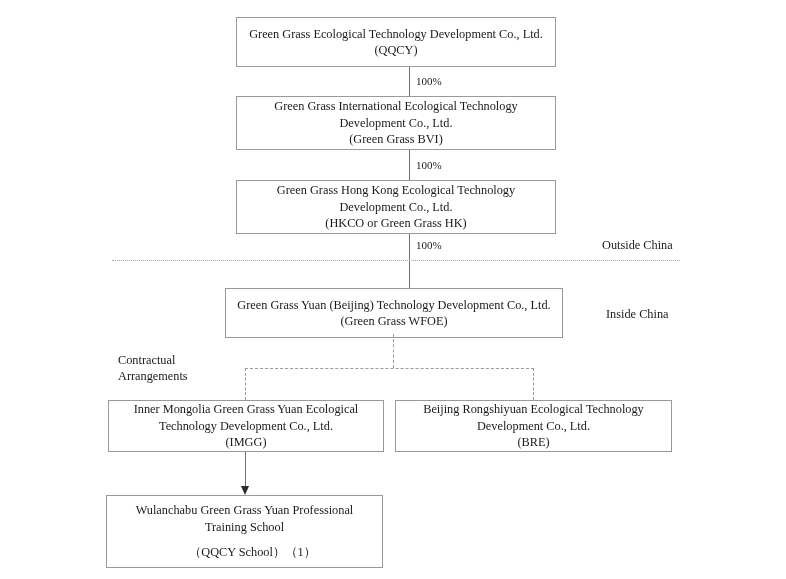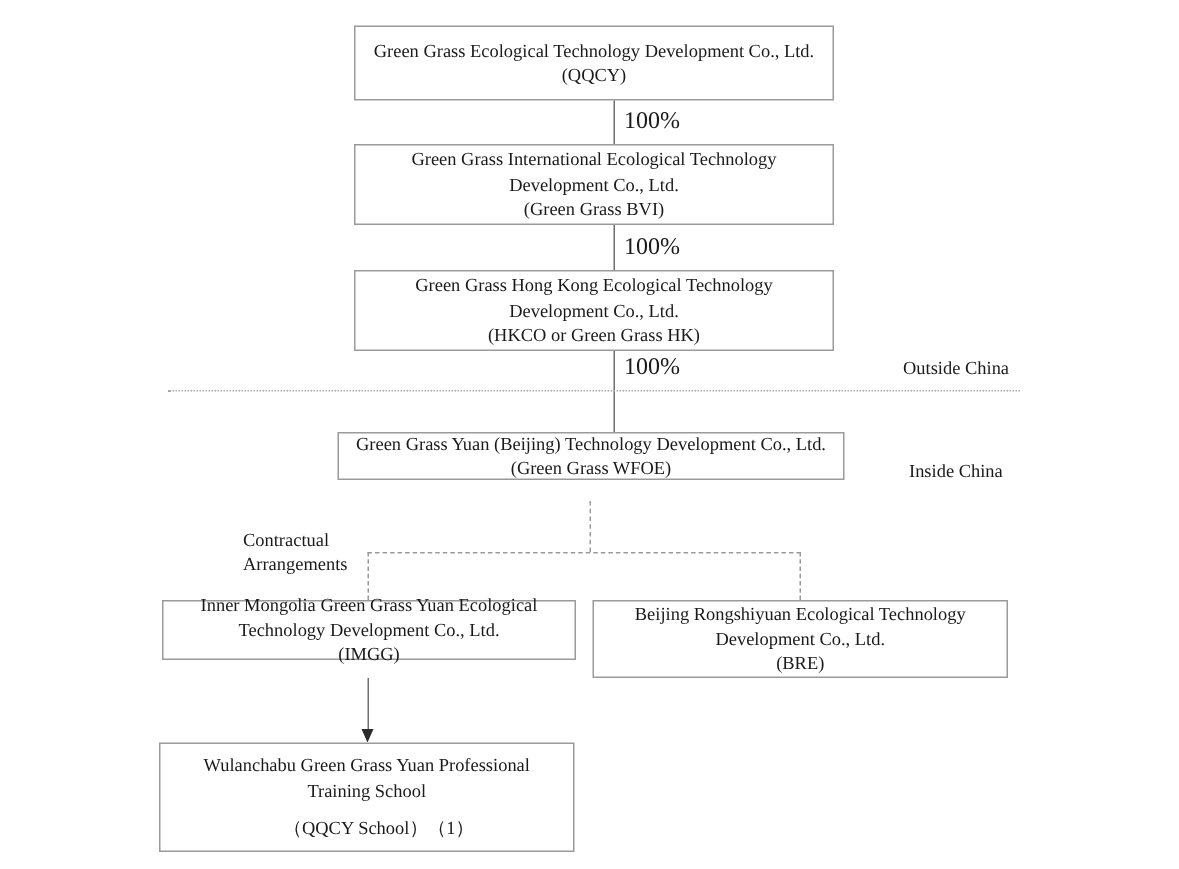--- a/index.html
+++ b/index.html
@@ -52,36 +52,35 @@
     border-top: 1px dashed #9a9a9a;
   }
   .divider {
     position: absolute;
     height: 0;
     border-top: 1px dotted #a8a8a8;
   }
 
   .pct {
     position: absolute;
-    font-size: 16px;
+    font-size: 11px;
     line-height: 14px;
     white-space: nowrap;
   }
   .region-label {
     position: absolute;
     font-size: 12.3px;
     line-height: 14px;
     white-space: nowrap;
   }
   .ca-label {
     position: absolute;
     font-size: 12.3px;
     line-height: 16px;
     white-space: nowrap;
-    margin-left: 44px;
   }
   .arrowhead {
     position: absolute;
     width: 0;
     height: 0;
     border-left: 4.5px solid transparent;
     border-right: 4.5px solid transparent;
     border-top: 9px solid #2b2b2b;
   }
 </style>
@@ -113,34 +112,34 @@
     <span class="ln">(HKCO or Green Grass HK)</span>
   </div>
 
   <div class="vline" style="left:409px; top:234px; height:54px;"></div>
   <div class="pct" style="left:416px; top:238px;">100%</div>
 
   <div class="region-label" style="left:602px; top:238px;">Outside China</div>
   <div class="divider" style="left:112px; top:260px; width:568px;"></div>
   <div class="region-label" style="left:606px; top:270px;margin-top:37px;">Inside China</div>
 
-  <div class="box" style="left:225px; top:288px; width:338px; height:32px;">
+  <div class="box" style="left:225px; top:288px; width:338px; height:50px;">
     <span class="ln">Green Grass Yuan (Beijing) Technology Development Co., Ltd.</span>
     <span class="ln">(Green Grass WFOE)</span>
   </div>
 
   <div class="ca-label" style="left:118px; top:352px;">Contractual</div>
   <div class="ca-label" style="left:118px; top:368px;">Arrangements</div>
 
   <div class="vdash" style="left:393px; top:334px; height:34px;"></div>
   <div class="hdash" style="left:245px; top:368px; width:289px;"></div>
   <div class="vdash" style="left:245px; top:368px; height:32px;"></div>
   <div class="vdash" style="left:533px; top:368px; height:32px;"></div>
 
-  <div class="box" style="left:108px; top:400px; width:276px; height:40px;">
+  <div class="box" style="left:108px; top:400px; width:276px; height:52px;">
     <span class="ln">Inner Mongolia Green Grass Yuan Ecological</span>
     <span class="ln">Technology Development Co., Ltd.</span>
     <span class="ln">(IMGG)</span>
   </div>
 
   <div class="box" style="left:395px; top:400px; width:277px; height:52px;">
     <span class="ln">Beijing Rongshiyuan Ecological Technology</span>
     <span class="ln">Development Co., Ltd.</span>
     <span class="ln">(BRE)</span>
   </div>

